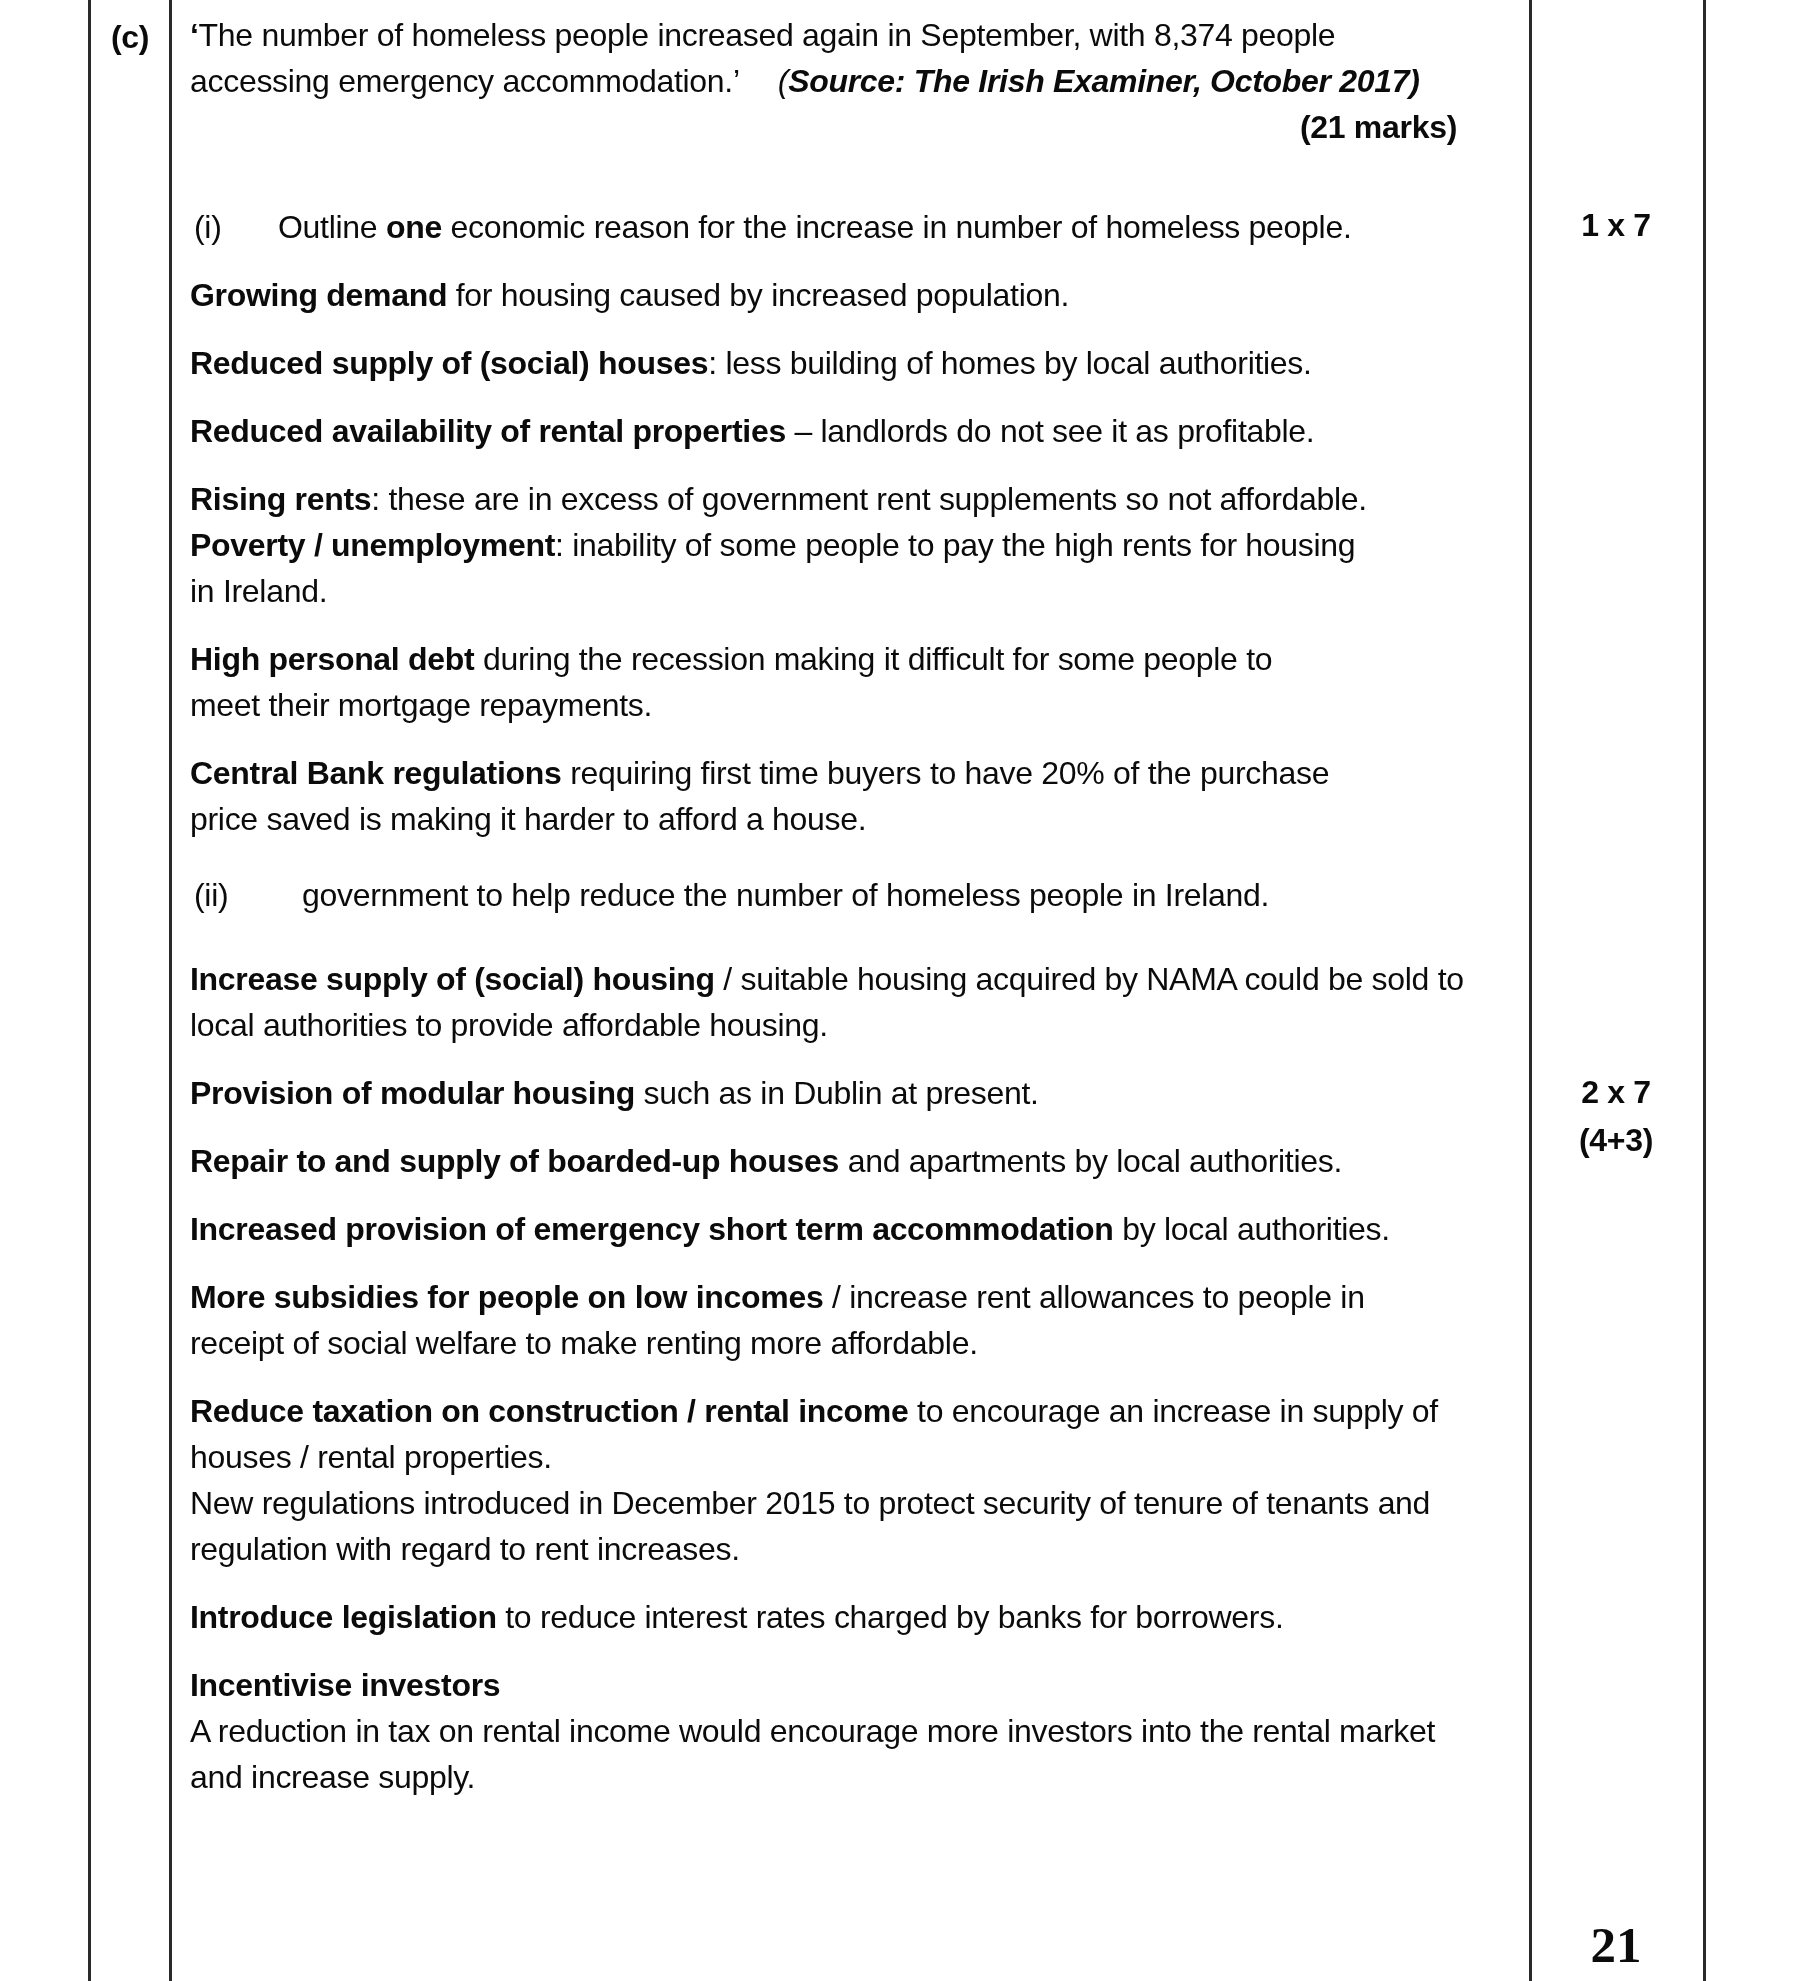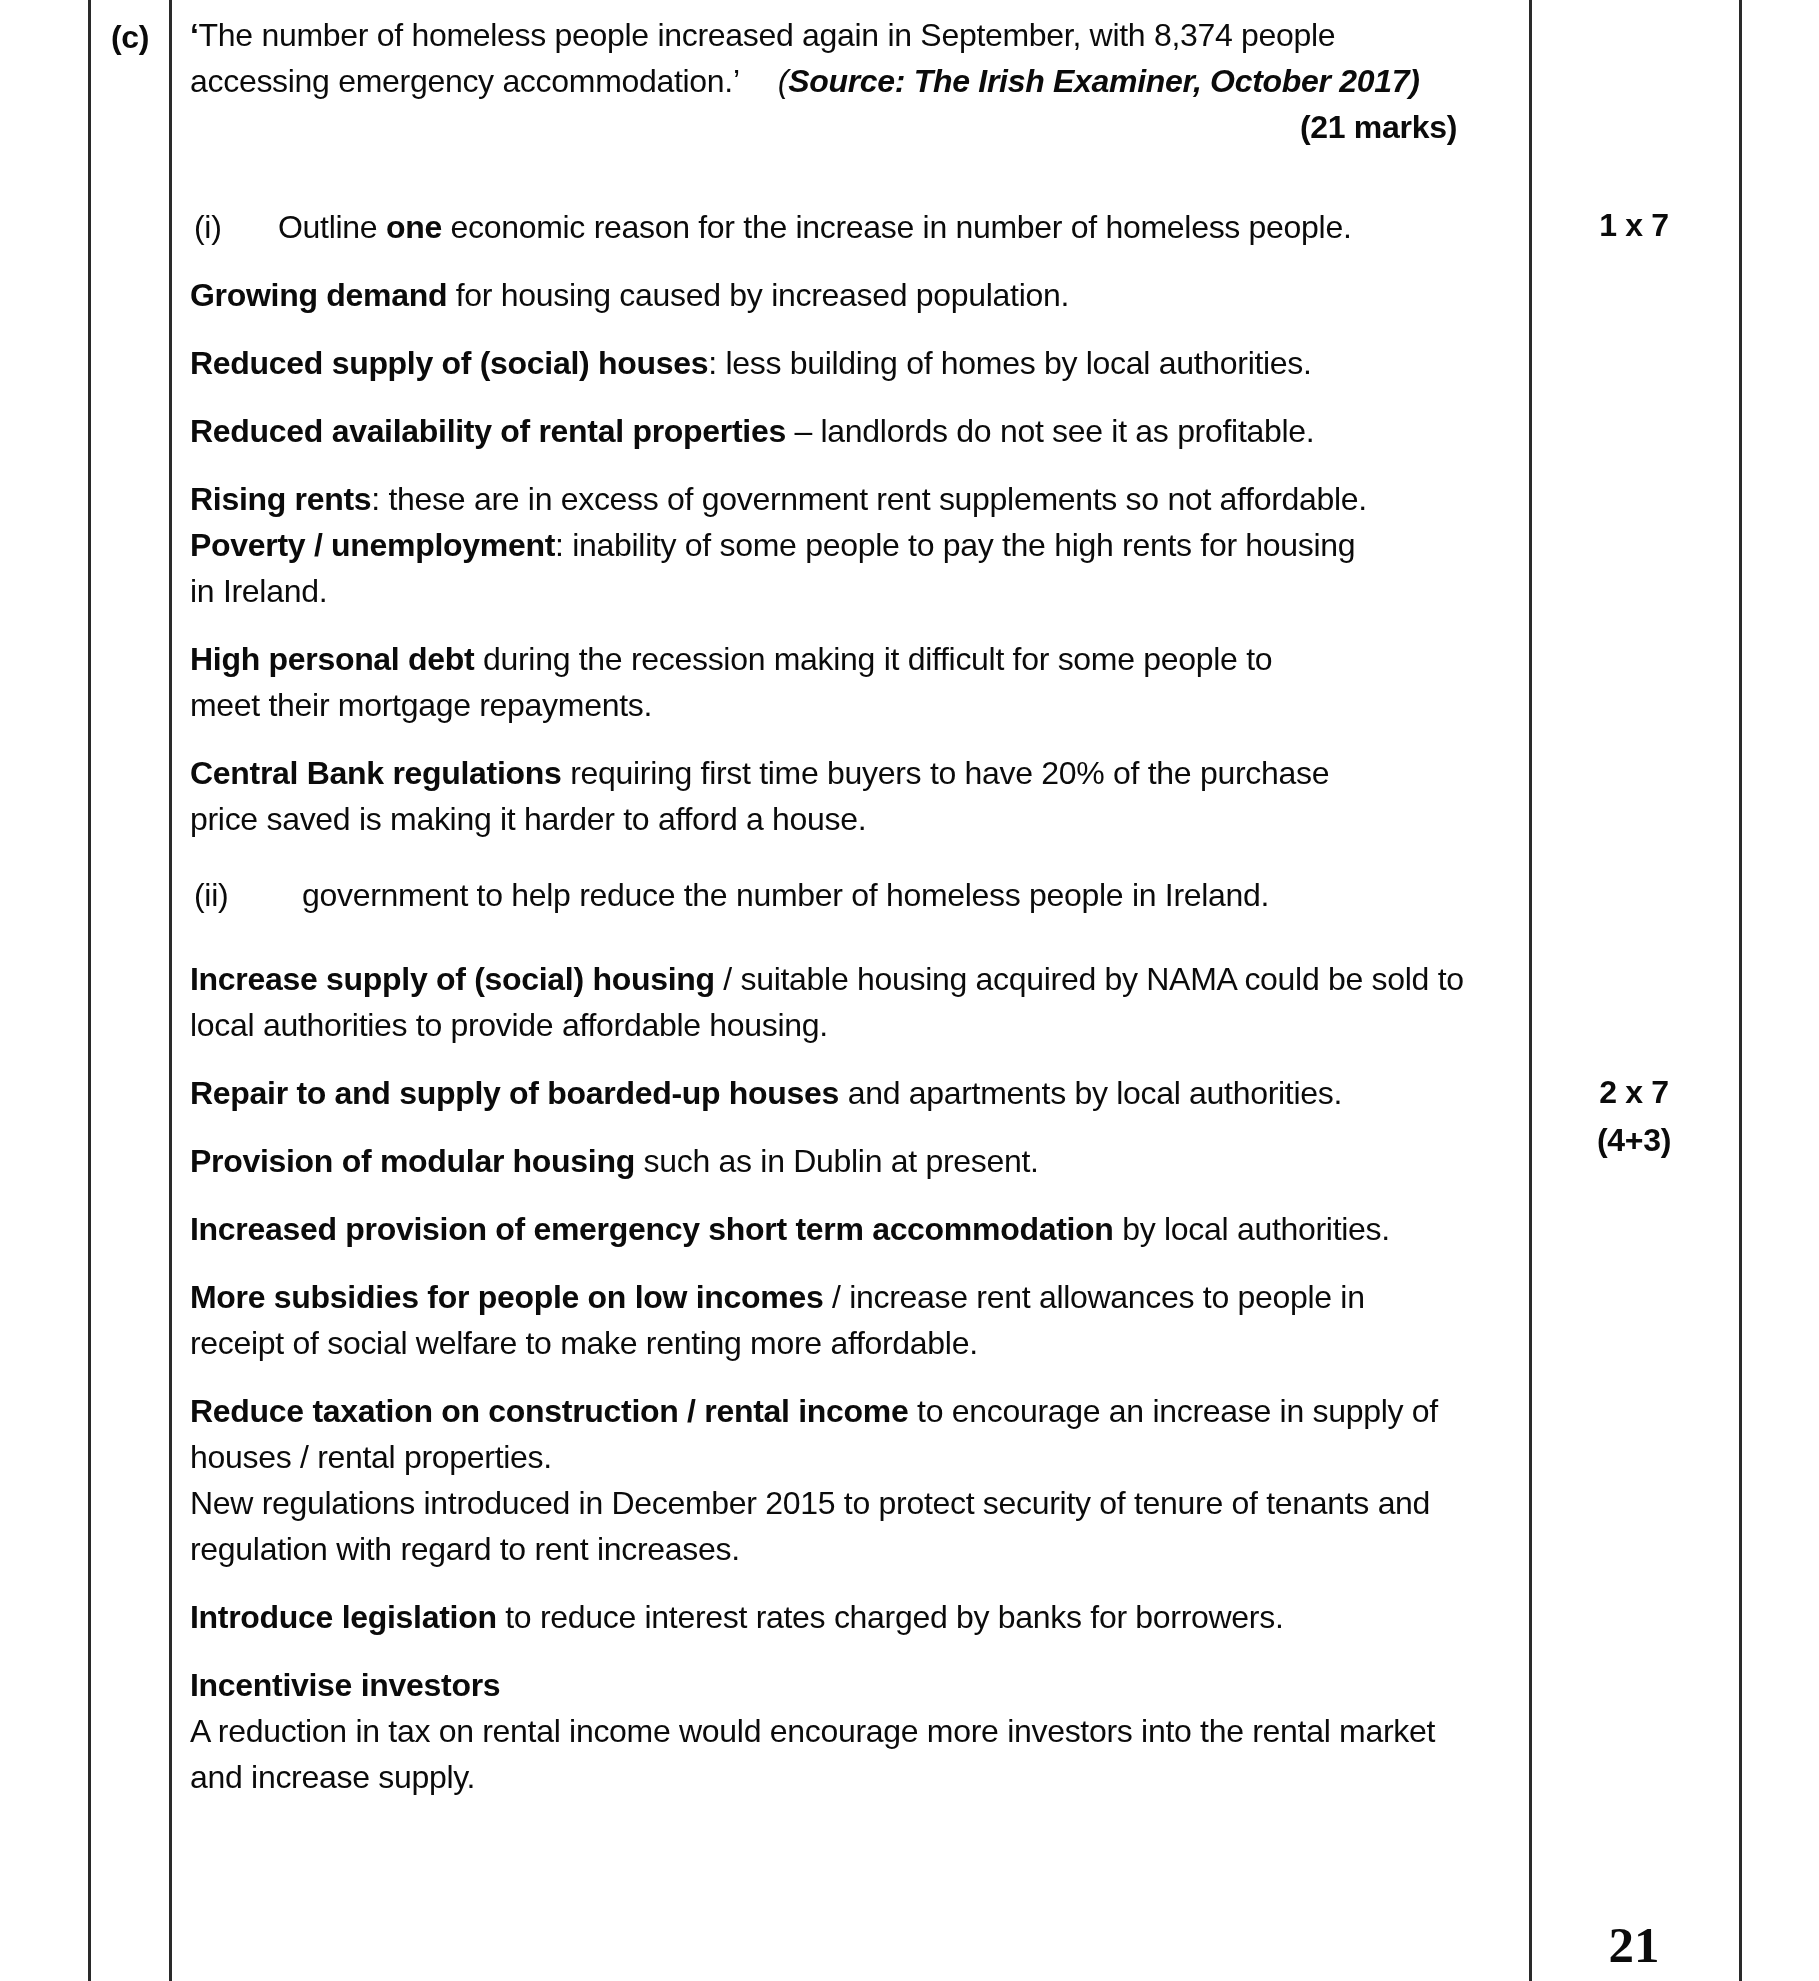--- a/index.html
+++ b/index.html
@@ -25,21 +25,21 @@
     text-align: center;
     padding-top: 14px;
     font-weight: bold;
   }
   .col-content {
     width: 1360px;
     border-right: 3px solid #2a2a2a;
     padding: 12px 20px 0 18px;
   }
   .col-marks {
-    width: 210px;
+    width: 174px;
     border-right: 3px solid #2a2a2a;
     position: relative;
     font-weight: bold;
     text-align: center;
   }
   .gutter-right { flex: 1; }
 
   .ln { white-space: nowrap; }
   b { font-weight: bold; }
 
@@ -125,23 +125,23 @@
       <div class="q-text">
         <div class="ln">government to help reduce the number of homeless people in Ireland.</div>
       </div>
     </div>
 
     <div class="ans first-ii">
       <div class="ln"><b>Increase supply of (social) housing</b><span> / suitable housing acquired by NAMA could be sold to</span></div>
       <div class="ln">local authorities to provide affordable housing.</div>
     </div>
 
+    <div class="ans ln"><b>Provision of modular housing</b><span> such as in Dublin at present.</span></div>
+
     <div class="ans ln"><b>Repair to and supply of boarded-up houses</b><span> and apartments by local authorities.</span></div>
-
-    <div class="ans ln"><b>Provision of modular housing</b><span> such as in Dublin at present.</span></div>
 
     <div class="ans ln"><b>Increased provision of emergency short term accommodation</b><span> by local authorities.</span></div>
 
     <div class="ans">
       <div class="ln"><b>More subsidies for people on low incomes</b><span> / increase rent allowances to people in</span></div>
       <div class="ln">receipt of social welfare to make renting more affordable.</div>
     </div>
 
     <div class="ans">
       <div class="ln"><b>Reduce taxation on construction / rental income</b><span> to encourage an increase in supply of</span></div>

